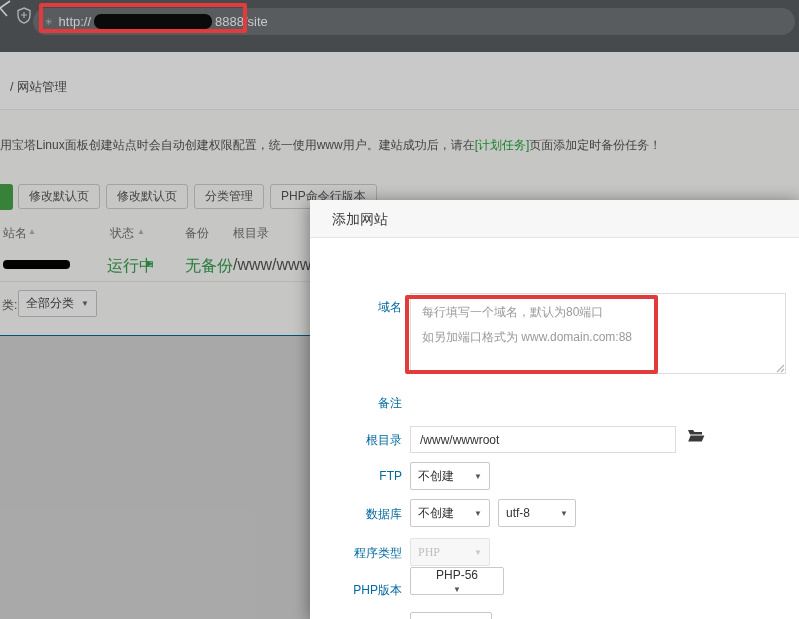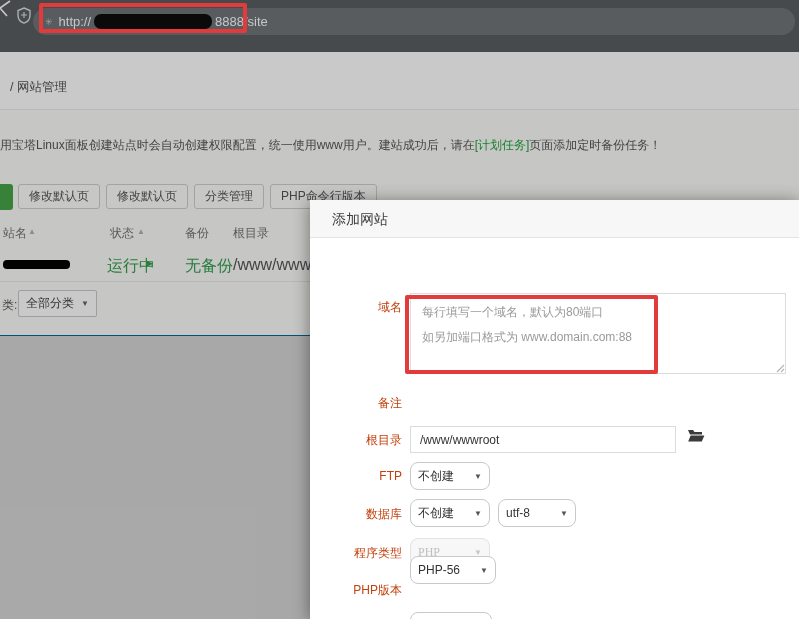--- a/index.html
+++ b/index.html
@@ -43,34 +43,34 @@
     justify-content:space-between; padding:0 7px; font-size:12px; color:#444; }
   .caret { font-size:8px; color:#666; }
   .dim-overlay { position:absolute; inset:0; background:rgba(0,0,0,0.21); z-index:5; }
 
   
   .modal { position:absolute; left:310px; top:200px; width:489px; height:419px; background:#fff;
     box-shadow:0 2px 16px rgba(0,0,0,0.45); z-index:10; }
   .modal-header { height:38px; background:#f7f7f7; border-bottom:1px solid #e4e4e4; }
   .modal-title { margin-left:22px; line-height:38px; font-size:14px; color:#404040; display:inline-block; }
   .modal-body { position:relative; height:381px; }
-  .flabel { position:absolute; left:0; width:92px; text-align:right; font-size:12px; color:#c2410c; }
+  .flabel { position:absolute; left:0; width:92px; text-align:right; font-size:12px; color:#0369a1; }
   .domain-area { position:absolute; left:100px; top:55px; width:376px; height:81px; border:1px solid #dcdcdc;
     resize:none; outline:none; font-size:12px; color:#333; padding:6px 10px;
     font-family:"Liberation Sans","DejaVu Sans",sans-serif; background:#fff; }
   .ph-lines { position:absolute; left:112px; top:62px; font-size:12px; color:#9a9a9a; line-height:25px; pointer-events:none; }
   .ph-lines div { white-space:nowrap; }
   .grip { position:absolute; left:466px; top:126px; }
   .anno-domain { left:95px; top:57px; width:253px; height:79px; }
   .tinput { position:absolute; left:100px; height:27px; width:266px; border:1px solid #dcdcdc; background:#fff;
     font-size:12px; padding:0 9px; color:#333; outline:none;
     font-family:"Liberation Sans","DejaVu Sans",sans-serif; }
   .tinput::placeholder { color:#aaa; opacity:1; }
   .folder-btn { position:absolute; left:376px; top:190px; width:20px; height:18px; border:none; background:none; cursor:pointer; }
-  .sel { position:absolute; left:100px; height:28px; border:1px solid #c9c9c9; border-radius:8px; background:#fff;
+  .sel { position:absolute; left:100px; height:28px; border:1px solid #c9c9c9; border-radius:2px; background:#fff;
     display:flex; align-items:center; justify-content:space-between; padding:0 7px; font-size:12px; color:#333; }
   .sel .caret { color:#555; }
   .sel.disabled { background:#f7f7f7; border-color:#e3e3e3; color:#c0c0c0; }
   .sel.disabled .caret { color:#c7c7c7; }
 </style>
 </head>
 <body>
 
 <div class="stage">
 
@@ -179,21 +179,21 @@
           <span class="caret">▼</span>
       </div>
 
       <span class="flabel" style="top:307px;">程序类型</span>
       <div class="sel disabled" style="top:300px;width:80px;font-family:Liberation Serif, serif;">
         <span>PHP</span>
           <span class="caret">▼</span>
       </div>
 
       <span class="flabel" style="top:344px;">PHP版本</span>
-      <div class="sel" style="top:318px;width:86px;">
+      <div class="sel" style="top:329px;width:94px;flex-direction:column;">
         <span>PHP-56</span>
           <span class="caret">▼</span>
       </div>
 
       <div class="sel" style="top:374px;width:82px;">
         <span>默认分类</span>
       </div>
 
     </div>
   </div>

